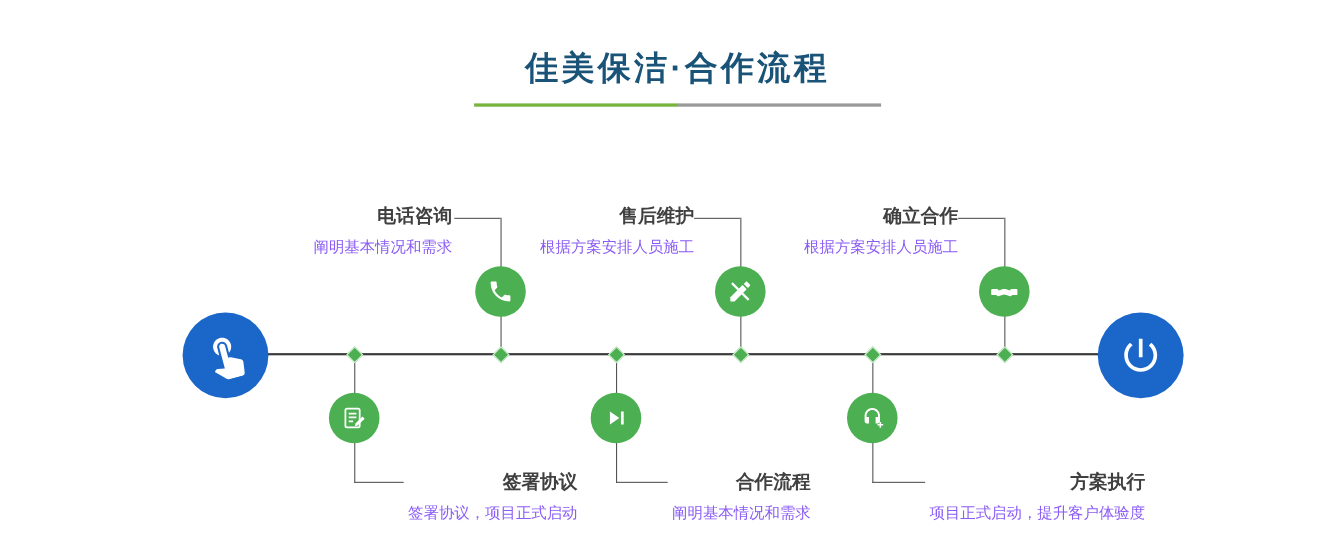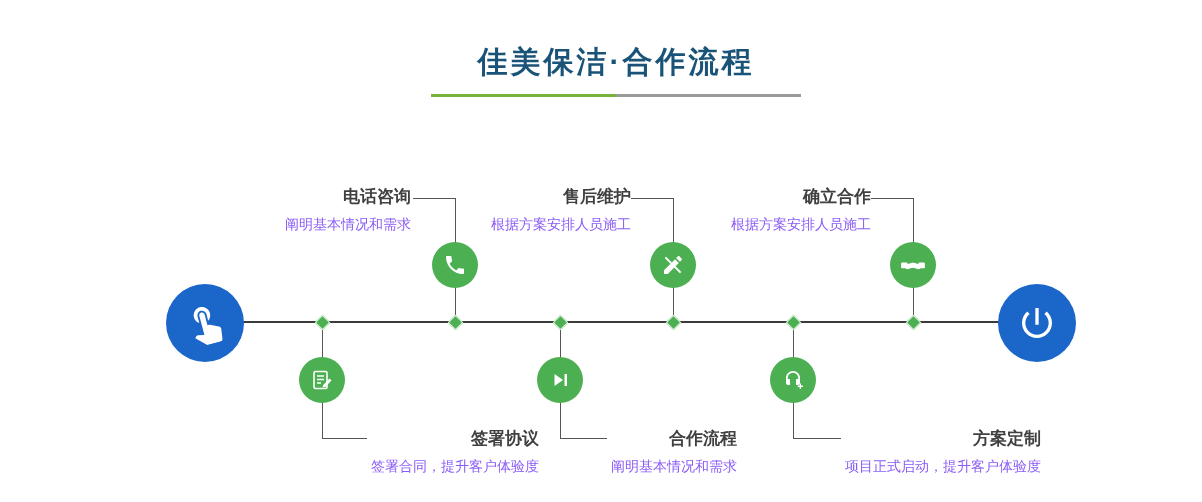--- a/index.html
+++ b/index.html
@@ -146,24 +146,24 @@
     <div class="step-label">售后维护</div>
     <div class="step-desc">根据方案安排人员施工</div>
   </div>
   <div class="toplabel" style="right:346px;">
     <div class="step-label">确立合作</div>
     <div class="step-desc">根据方案安排人员施工</div>
   </div>
 
   <div class="botlabel" style="left:356px;">
     <div class="step-label">签署协议</div>
-    <div class="step-desc">签署合同，提升客户体验度</div>
+    <div class="step-desc">签署协议，项目正式启动</div>
   </div>
   <div class="botlabel" style="left:596px;">
     <div class="step-label">合作流程</div>
     <div class="step-desc">阐明基本情况和需求</div>
   </div>
   <div class="botlabel" style="left:830px;">
-    <div class="step-label">方案定制</div>
+    <div class="step-label">方案执行</div>
     <div class="step-desc">项目正式启动，提升客户体验度</div>
   </div>
 
 </div>
 
 </body></html>

